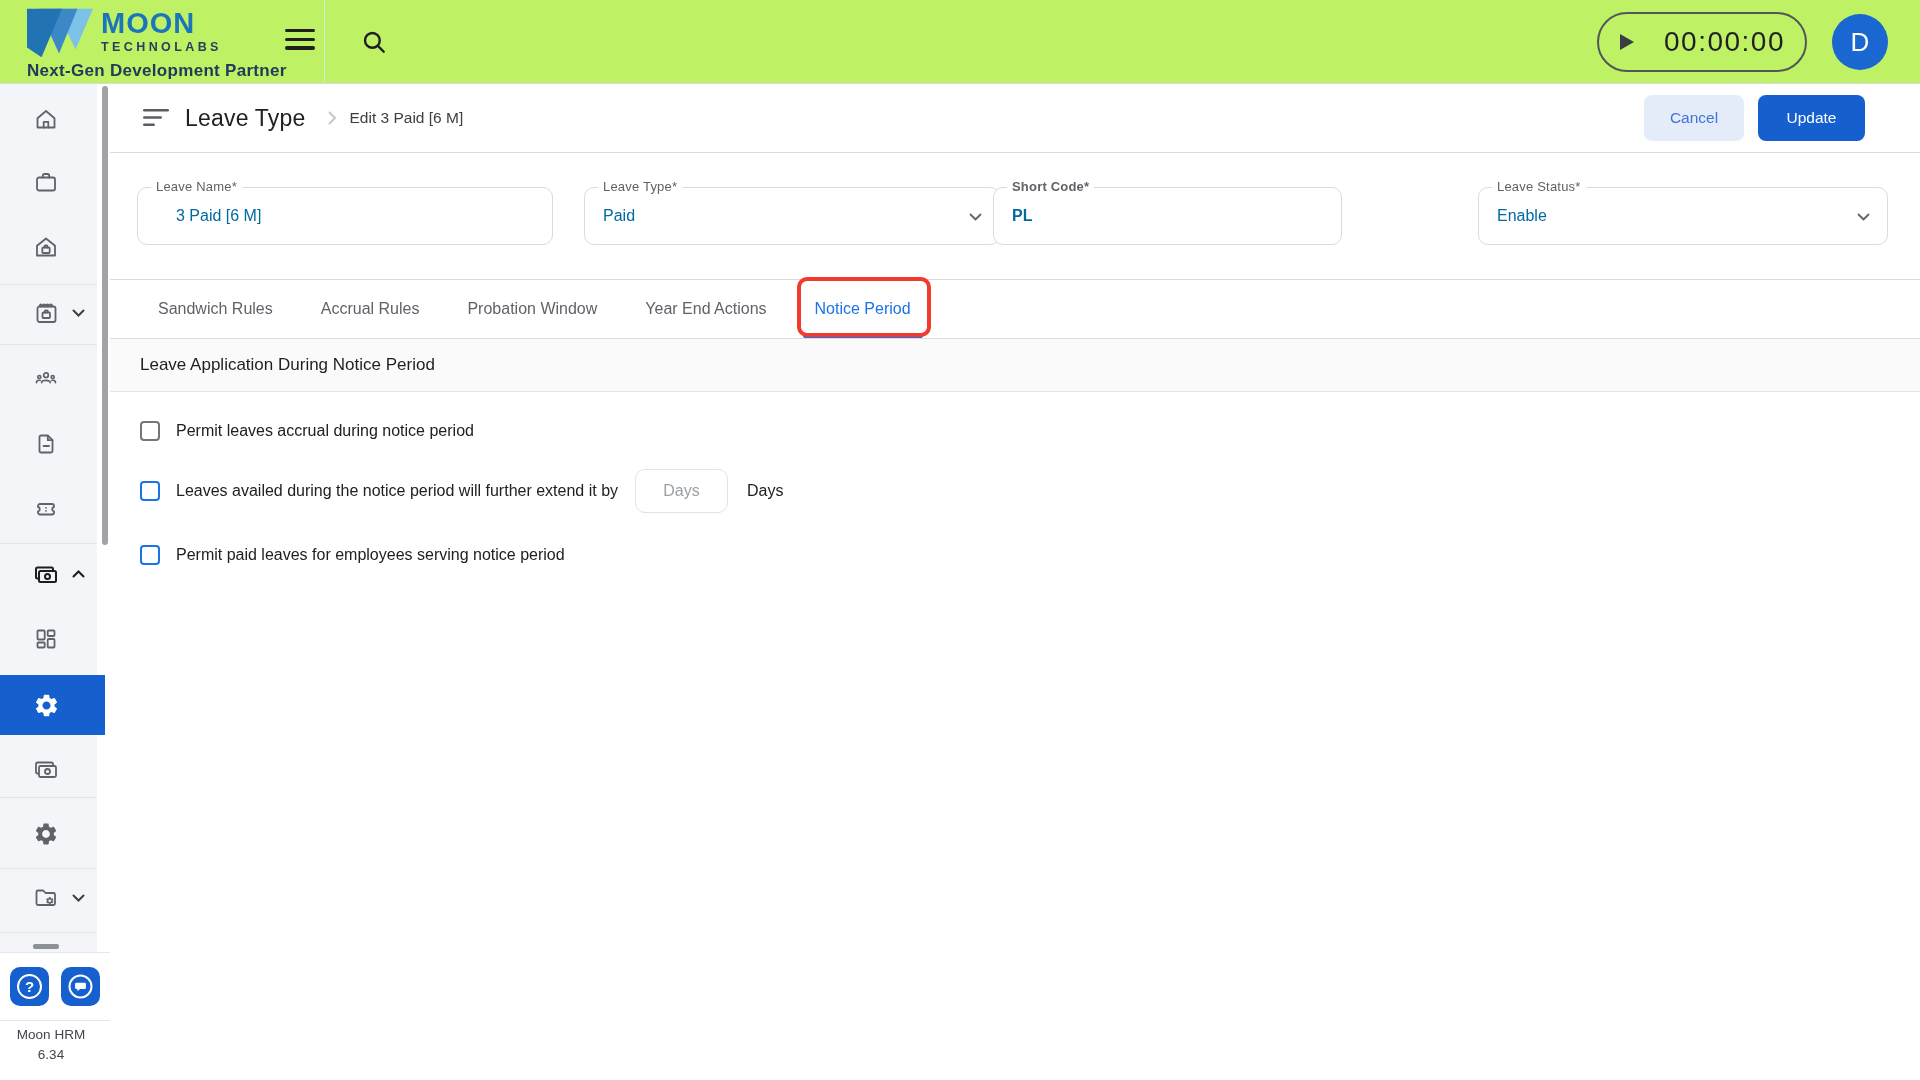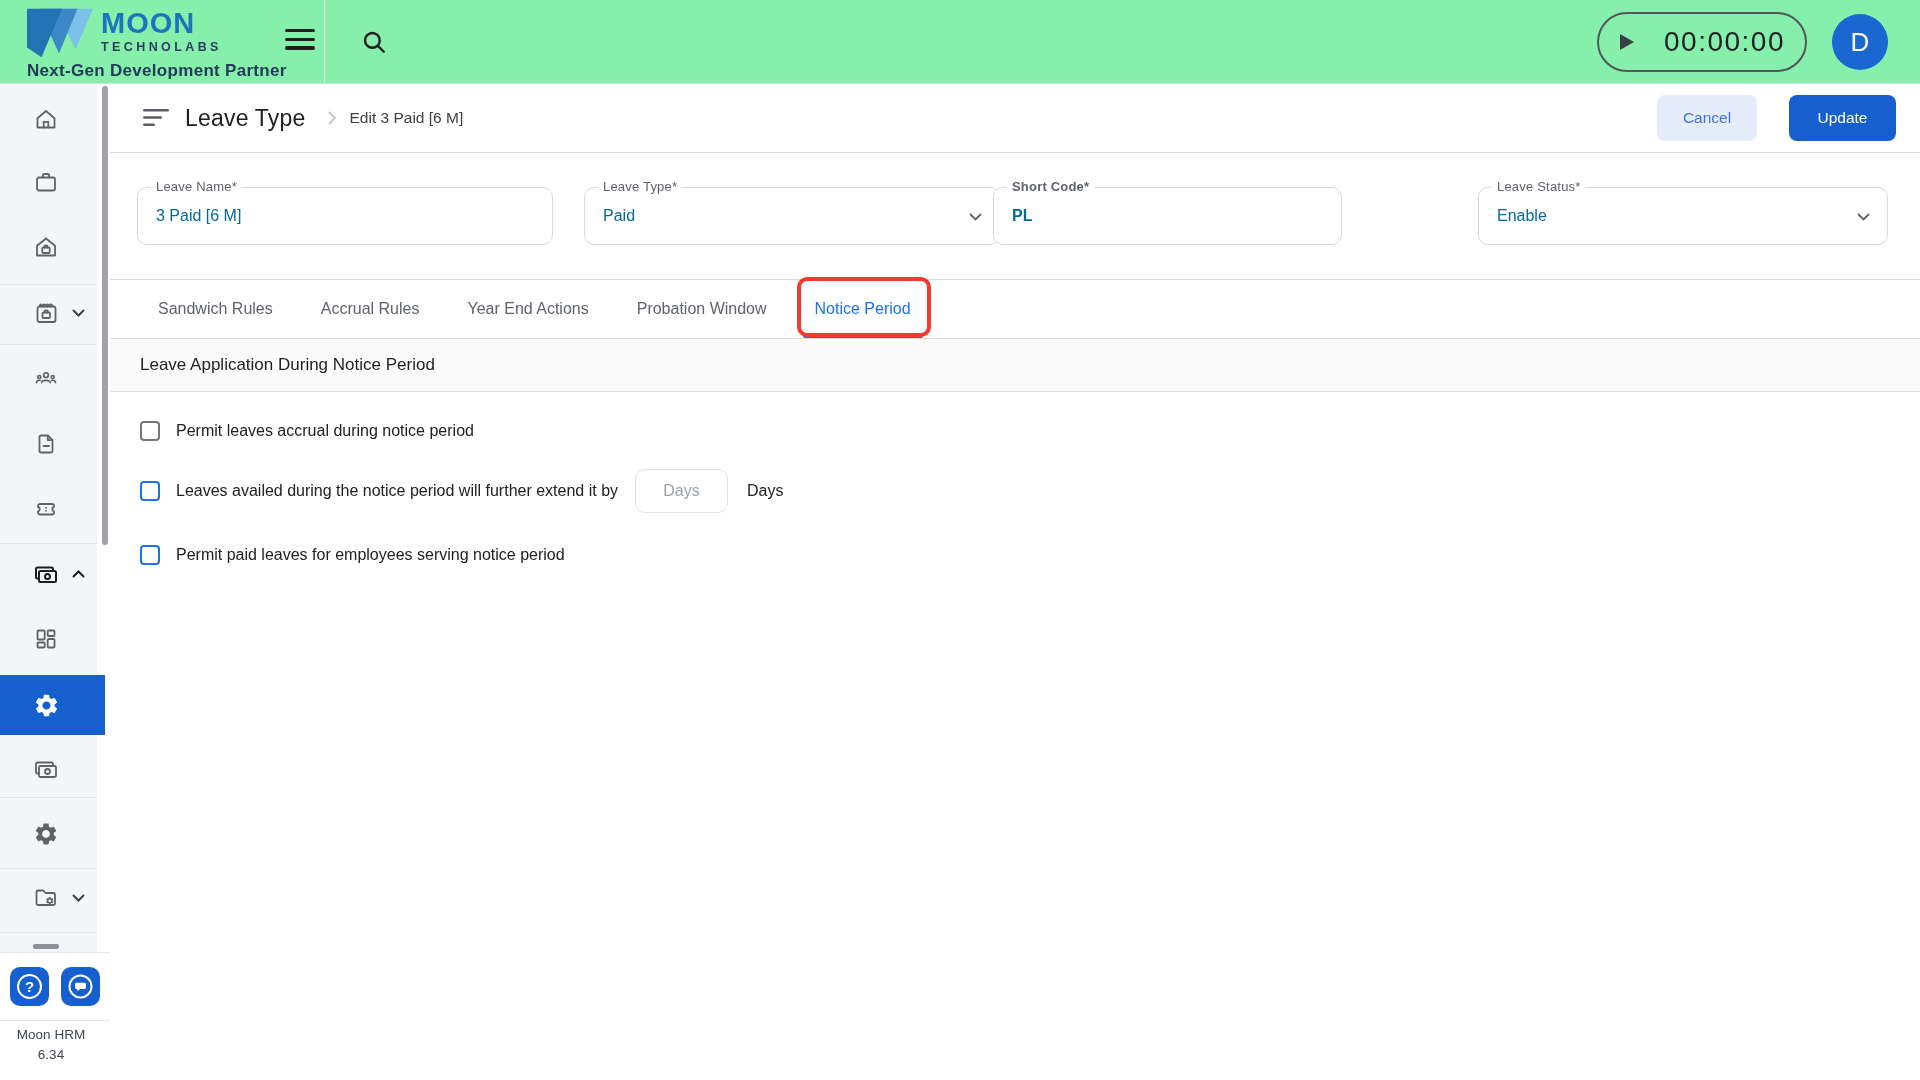--- a/index.html
+++ b/index.html
@@ -1,21 +1,21 @@
 <!DOCTYPE html>
 <html><head>
 <meta charset="utf-8">
 <style>
   * { margin:0; padding:0; box-sizing:border-box; }
   html,body { width:1920px; height:1080px; overflow:hidden; background:#fff;
               font-family:"Liberation Sans", sans-serif; }
 
   
   .topbar { position:absolute; left:0; top:0; width:1920px; height:84px;
-            background:#86efac; border-bottom:1px solid #d8dade; }
+            background:#bef264; border-bottom:1px solid #d8dade; }
   .logo { position:absolute; left:27px; top:8px; cursor:pointer; }
   .logo-row { display:flex; align-items:flex-start; }
   .logo-mark { display:block; margin-right:8px; }
   .logo-moon { font-size:29px; font-weight:bold; color:#1b75bc; letter-spacing:1px; line-height:30px; }
   .logo-tl   { font-size:12.5px; font-weight:bold; color:#2c3e5d; letter-spacing:3.4px; margin-top:2px; }
   .logo-tagline { font-size:17px; font-weight:bold; color:#25395a; margin-top:3px; letter-spacing:.3px; }
   .hamburger { position:absolute; left:285px; top:29px; width:30px; cursor:pointer; }
   .hamburger span { display:block; width:30px; height:3.2px; background:#1f1f1f; border-radius:2px; margin-bottom:5.5px; }
   .topbar-sep { position:absolute; left:324px; top:0; width:1px; height:83px; background:#e2e4e8; }
   .search-btn { position:absolute; left:361px; top:29px; cursor:pointer; }
@@ -53,31 +53,31 @@
 
   
   .main { position:absolute; left:110px; top:84px; width:1810px; height:996px; background:#fff; }
 
   .page-header { height:69px; border-bottom:1px solid #d8dade; display:flex; align-items:center;
                  padding-left:33px; background:#fff; }
   .filter-icon { margin-right:15px; cursor:pointer; }
   .page-title { font-size:23px; font-weight:400; color:#202124; letter-spacing:.2px; }
   .crumb-chev { margin:0 13px 0 22px; }
   .breadcrumb { font-size:15.5px; color:#3c4043; }
-  .header-actions { margin-left:auto; margin-right:24px; display:flex; gap:32px;justify-content:flex-end; }
+  .header-actions { margin-left:auto; margin-right:55px; display:flex; gap:14px;justify-content:flex-end; }
   .btn { height:46px; border:none; border-radius:8px; font-size:15.5px; cursor:pointer;
          font-family:"Liberation Sans", sans-serif; }
   .btn-cancel { width:100px; background:#e5ecf9; color:#4274d3; }
   .btn-update { width:107px; background:#155fce; color:#fff; }
 
   .form-row { position:relative; height:127px; border-bottom:1px solid #d8dade; }
   .field { position:absolute; top:34px; height:58px; border:1px solid #d9dbdf; border-radius:10px;
            background:#fff; display:flex; align-items:center; cursor:text; }
   .field.select { cursor:pointer; }
-  .f1 { left:27px;  width:416px; }
+  .f1 { left:27px;  width:416px;padding-left:20px; }
   .f2 { left:474px; width:416px; }
   .f3 { left:883px; width:349px;font-weight:bold; }
   .f4 { left:1368px; width:410px; }
   .field-label { position:absolute; top:-9px; left:13px; background:#fff; padding:0 5px;
                  font-size:13px; color:#5f6368; letter-spacing:.2px; }
   .field-value { padding-left:18px; font-size:16px; color:#0369a1; }
   .field-chevron { position:absolute; right:17px; top:25px; }
 
   .tab-bar { height:59px; border-bottom:1px solid #d9dbdf; display:flex; align-items:stretch;
              padding-left:24px; background:#fff; }
@@ -373,24 +373,24 @@
   </div>
 
   <div class="tab-bar">
     <div class="tab">
         <span>Sandwich Rules</span>
       </div>
     <div class="tab">
         <span>Accrual Rules</span>
       </div>
     <div class="tab">
+        <span>Probation Window</span>
+      </div>
+    <div class="tab">
         <span>Year End Actions</span>
-      </div>
-    <div class="tab">
-        <span>Probation Window</span>
       </div>
     <div class="tab active">
       <span>Notice Period</span>
       <div class="tab-underline"></div>
       <div class="red-annotation"></div>
     </div>
   </div>
 
   <div class="section-header">
     <span>Leave Application During Notice Period</span>

